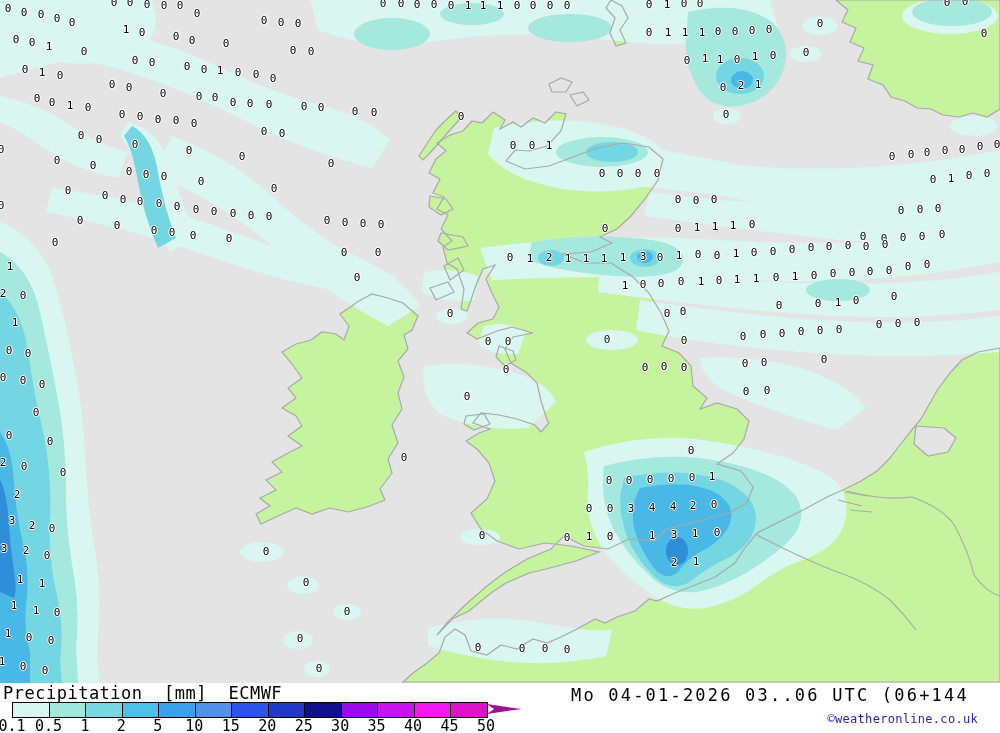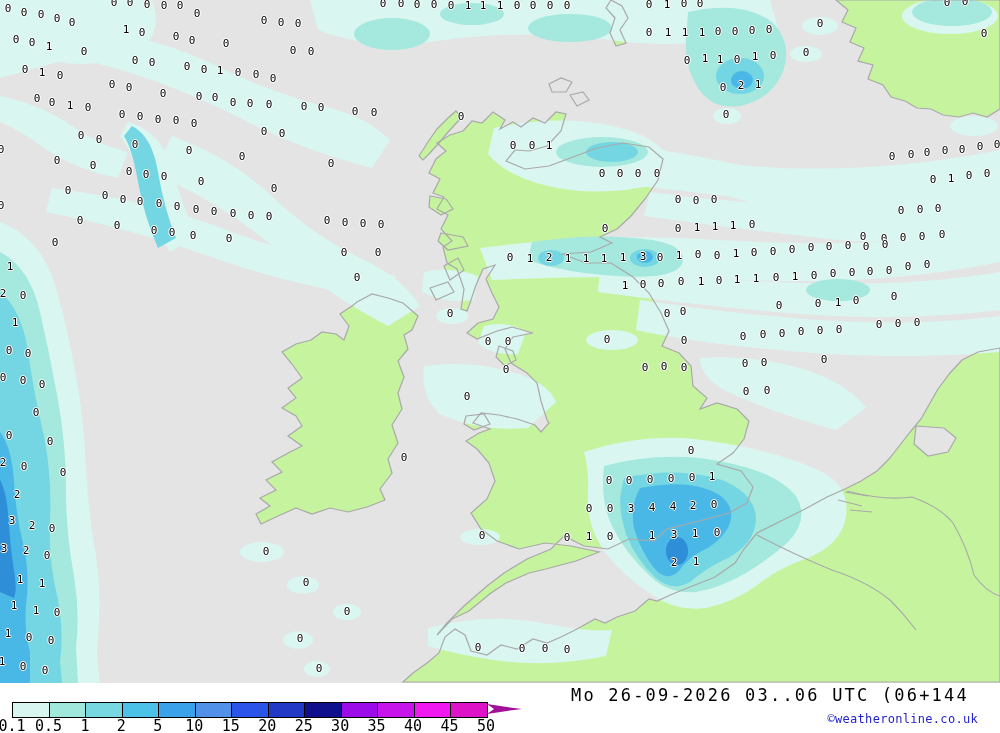--- a/index.html
+++ b/index.html
@@ -465,20 +465,21 @@
         <span class="pt" style="left: 545px; top: 649px;">0</span>
         <span class="pt" style="left: 567px; top: 650px;">0</span>
         <span class="pt" style="left: 2px; top: 662px;">1</span>
         <span class="pt" style="left: 23px; top: 667px;">0</span>
         <span class="pt" style="left: 45px; top: 671px;">0</span>
         <span class="pt" style="left: 319px; top: 669px;">0</span>
       </div>
   </div>
 
   <div class="footer">
+    <div class="legend-title">Precipitation  [mm]  ECMWF</div>
     <div class="colorbar" id="colorbar">
         <div class="seg" style="background: rgb(216, 245, 240);"></div>
         <div class="seg" style="background: rgb(159, 232, 219);"></div>
         <div class="seg" style="background: rgb(119, 216, 226);"></div>
         <div class="seg" style="background: rgb(76, 194, 232);"></div>
         <div class="seg" style="background: rgb(58, 162, 232);"></div>
         <div class="seg" style="background: rgb(81, 145, 232);"></div>
         <div class="seg" style="background: rgb(43, 85, 232);"></div>
         <div class="seg" style="background: rgb(33, 57, 196);"></div>
         <div class="seg" style="background: rgb(16, 16, 140);"></div>
@@ -501,17 +502,17 @@
         <span style="left: 194.308px;">10</span>
         <span style="left: 230.769px;">15</span>
         <span style="left: 267.231px;">20</span>
         <span style="left: 303.692px;">25</span>
         <span style="left: 340.154px;">30</span>
         <span style="left: 376.615px;">35</span>
         <span style="left: 413.077px;">40</span>
         <span style="left: 449.538px;">45</span>
         <span style="left: 486px;">50</span>
       </div>
-    <div class="datetime">Mo 26-09-2026 03..06 UTC (06+144</div>
+    <div class="datetime">Mo 04-01-2026 03..06 UTC (06+144</div>
     <a class="credit" href="#" style="color: rgb(35, 35, 204);">©weatheronline.co.uk</a>
   </div>
 
 </div>
 
 </body></html>

